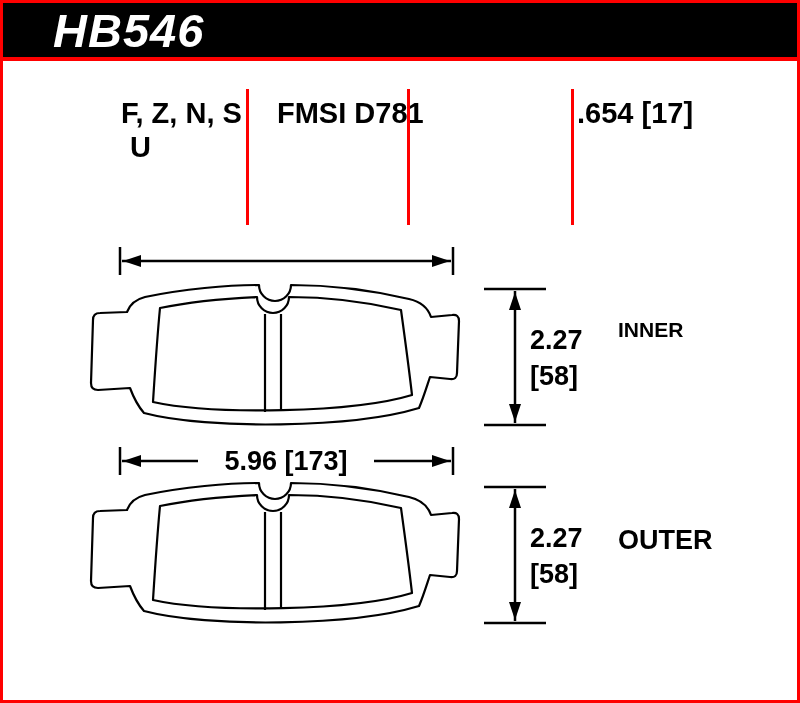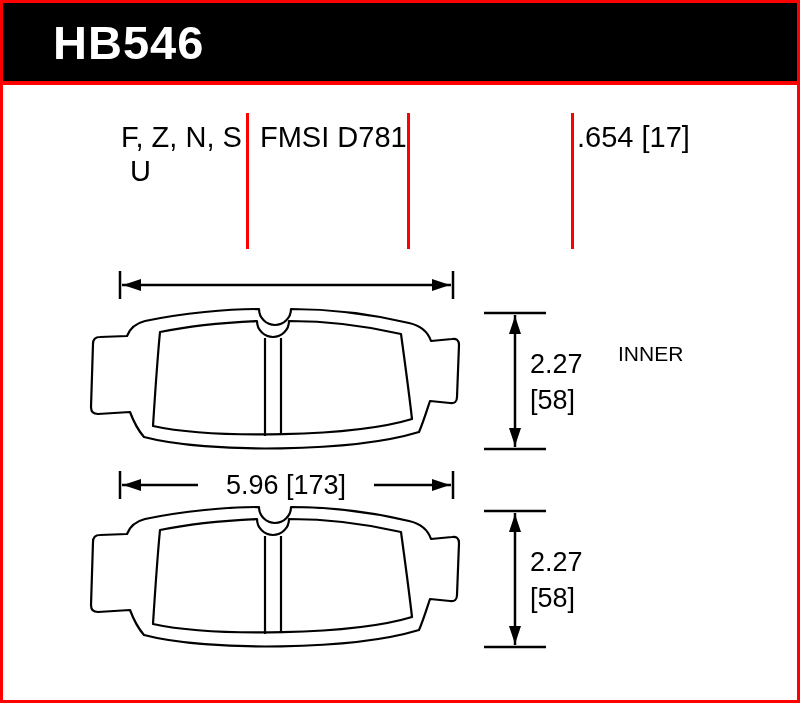--- a/index.html
+++ b/index.html
@@ -6,31 +6,32 @@
   html,body { background:#ffffff; }
   .frame {
     width:800px; height:703px;
     background:#ffffff;
     border:3px solid #ff0000;
     position:relative;
     font-family:"Liberation Sans", sans-serif;
     overflow:hidden;
   }
   .header-bar {
-    height:78px; background:#000000;
+    height:54px; background:#000000;
     display:flex; align-items:center;
     padding-left:50px;
+    font-style:italic;
   }
   .part-number {
     color:#ffffff; font-size:47px; font-weight:700; letter-spacing:1px;
   }
   .header-stripe { height:4px; background:#ff0000; }
   .content { position:relative; height:633px; width:794px; }
   .lbl {
-    position:absolute; font-weight:400; color:#000000;
+    position:absolute; font-weight:700; color:#000000;
     white-space:nowrap; font-size:28px; line-height:32px;
   }
   .dim {
     font-size:27px; background:#ffffff; text-align:center;
     width:176px; height:32px;
   }
   .vsep {
     position:absolute; width:3px; height:136px; top:28px;
     background:#ff0000;
   }
@@ -91,28 +92,29 @@
       <use href="#vdim" transform="translate(512,228)"></use>
 
       <use href="#hdim" transform="translate(0,400)"></use>
       <use href="#padShape" transform="translate(0,198)"></use>
       <use href="#vdim" transform="translate(512,426)"></use>
     </svg>
 
     <div class="lbl" style="left:118px; top:36px; font-size:29px;">F, Z, N, S</div>
     <div class="lbl" style="left:127px; top:70px; font-size:29px;">U</div>
     <div class="vsep" style="left:243px;"></div>
-    <div class="lbl" style="left:257px; top:36px; font-size:29px;">FMSI D781</div>
+    <div class="lbl" style="left:274px; top:36px; font-size:29px;">FMSI D781</div>
     <div class="vsep" style="left:404px;"></div>
     <div class="vsep" style="left:568px;"></div>
     <div class="lbl" style="left:574px; top:36px; font-size:29px;">.654 [17]</div>
 
     <div class="lbl" style="left:527px; top:263px; font-size:27px;">2.27</div>
     <div class="lbl" style="left:527px; top:299px; font-size:27px;">[58]</div>
     <div class="lbl" style="left:615px; top:253px; font-size:21px;">INNER</div>
 
     <div class="lbl dim" style="left:195px; top:384px;">5.96 [173]</div>
     <div class="lbl" style="left:527px; top:461px; font-size:27px;">2.27</div>
     <div class="lbl" style="left:527px; top:497px; font-size:27px;">[58]</div>
+    <div class="lbl" style="left:615px; top:463px; font-size:27px;">OUTER</div>
 
 
   </div>
 </div>
 
 </body></html>

